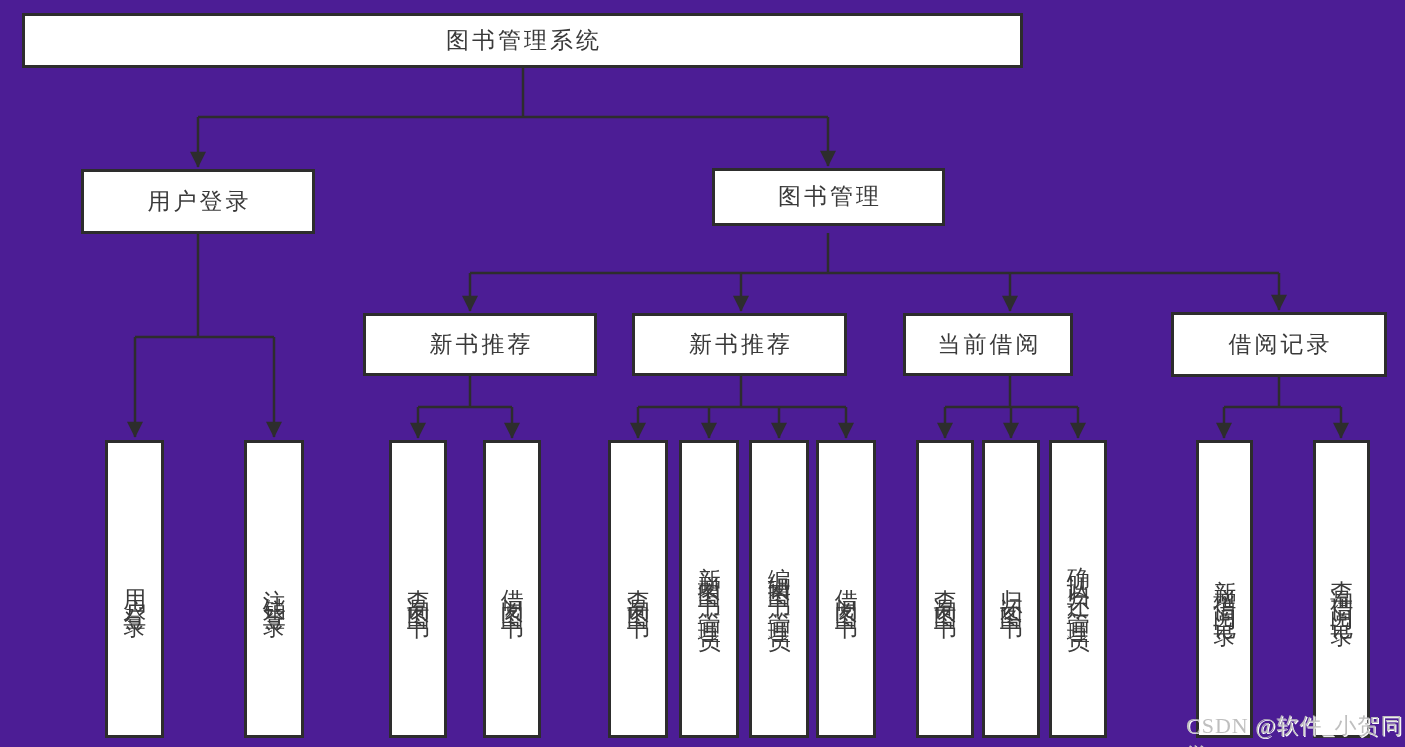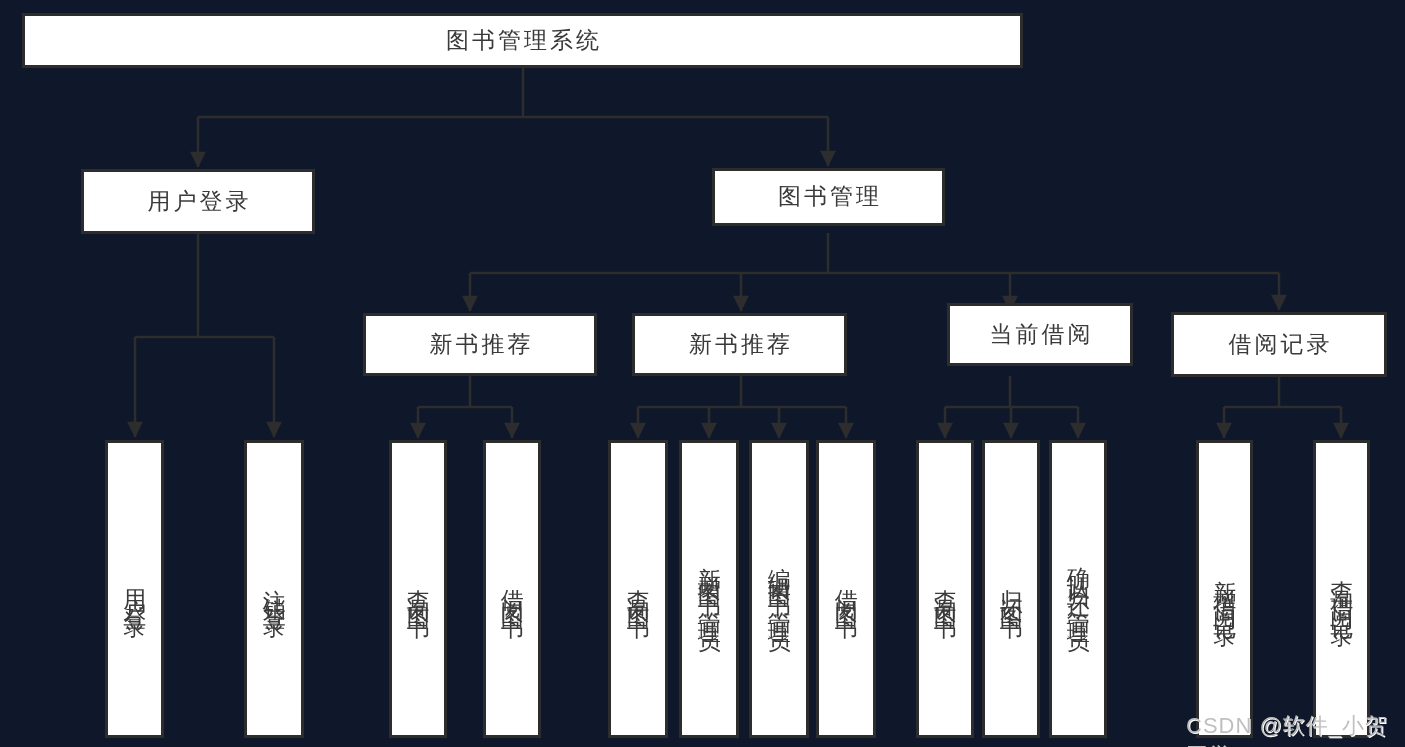--- a/index.html
+++ b/index.html
@@ -1,18 +1,18 @@
 <!DOCTYPE html>
 <html><head>
 <meta charset="utf-8">
 <style>
   html,body{margin:0;padding:0;background:#fff;}
   #stage{
-    position:relative;width:1405px;height:747px;background:#0f172a;overflow:hidden;
-    font-family:Liberation Sans, sans-serif;
+    position:relative;width:1405px;height:747px;background:#4c1d95;overflow:hidden;
+    font-family:Liberation Serif, serif;
   }
   #connectors{position:absolute;left:0;top:0;width:1405px;height:747px;}
   .ln{stroke:#2d2d2d;stroke-width:2.5;fill:none;}
   .ar{marker-end:url(#arrowhead);}
   #nodes .node{
     position:absolute;box-sizing:border-box;background:#ffffff;border:3px solid #2d2d2d;
     display:flex;align-items:center;justify-content:center;
     color:#3a3a3a;font-size:23px;letter-spacing:3px;text-indent:3px;line-height:1.2;
     white-space:nowrap;
   }
@@ -94,21 +94,21 @@
   </svg>
 
   <div id="nodes">
       <div class="node" style="left: 22px; top: 13px; width: 1001px; height: 55px;">图书管理系统</div>
       <div class="node" style="left: 81px; top: 169px; width: 234px; height: 65px;">用户登录</div>
       <div class="node" style="left: 712px; top: 168px; width: 233px; height: 58px; text-align: center;">图书管理</div>
       <div class="node v" style="left: 105px; top: 440px; width: 59px; height: 298px;">用户登录</div>
       <div class="node v" style="left: 244px; top: 440px; width: 60px; height: 298px;">注销登录</div>
       <div class="node" style="left: 363px; top: 313px; width: 234px; height: 63px;">新书推荐</div>
       <div class="node" style="left: 632px; top: 313px; width: 215px; height: 63px;">新书推荐</div>
-      <div class="node" style="left: 903px; top: 303px; width: 186px; height: 63px; margin-left: 44px;">当前借阅</div>
+      <div class="node" style="left: 903px; top: 313px; width: 170px; height: 63px;">当前借阅</div>
       <div class="node" style="left: 1171px; top: 312px; width: 216px; height: 65px;">借阅记录</div>
       <div class="node v" style="left: 389px; top: 440px; width: 58px; height: 298px;">查询图书</div>
       <div class="node v" style="left: 483px; top: 440px; width: 58px; height: 298px;">借阅图书</div>
       <div class="node v" style="left: 608px; top: 440px; width: 60px; height: 298px;">查询图书</div>
       <div class="node v" style="left: 679px; top: 440px; width: 60px; height: 298px;">新增图书（管理员）</div>
       <div class="node v" style="left: 749px; top: 440px; width: 60px; height: 298px;">编辑图书（管理员）</div>
       <div class="node v" style="left: 816px; top: 440px; width: 60px; height: 298px;">借阅图书</div>
       <div class="node v" style="left: 916px; top: 440px; width: 58px; height: 298px;">查询图书</div>
       <div class="node v" style="left: 982px; top: 440px; width: 58px; height: 298px;">归还图书</div>
       <div class="node v" style="left: 1049px; top: 440px; width: 58px; height: 298px;">确认归还（管理员）</div>

